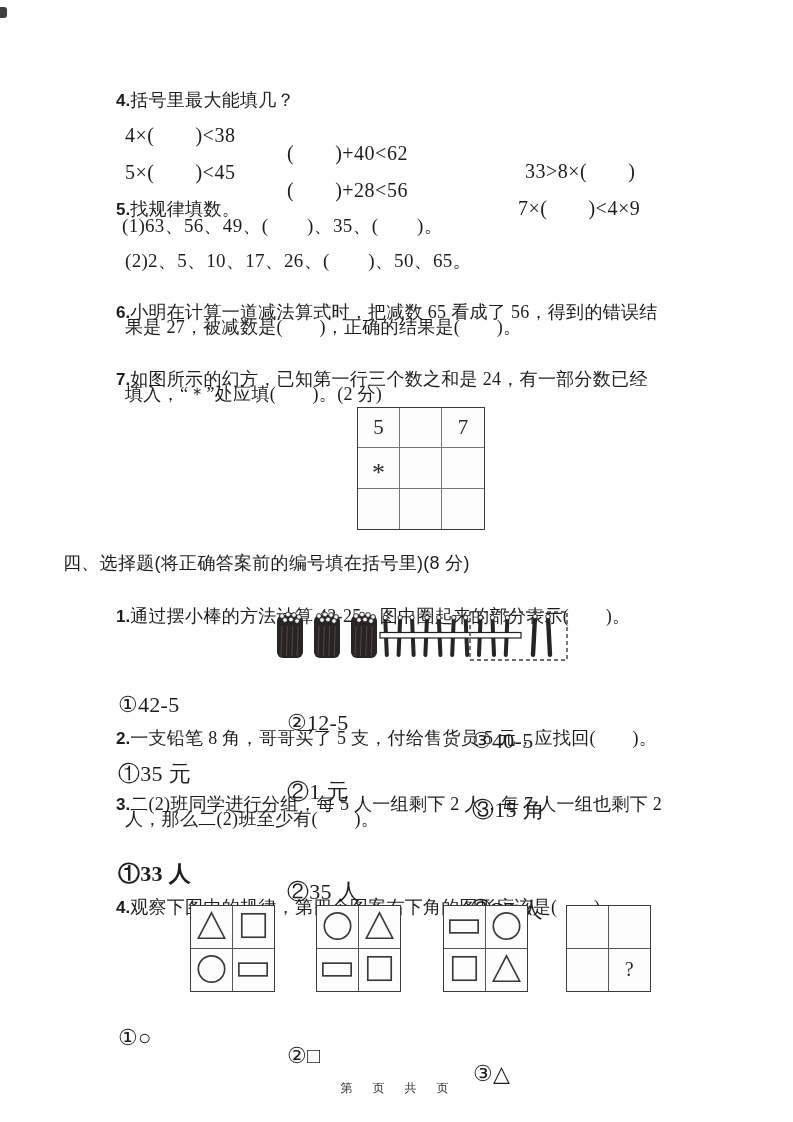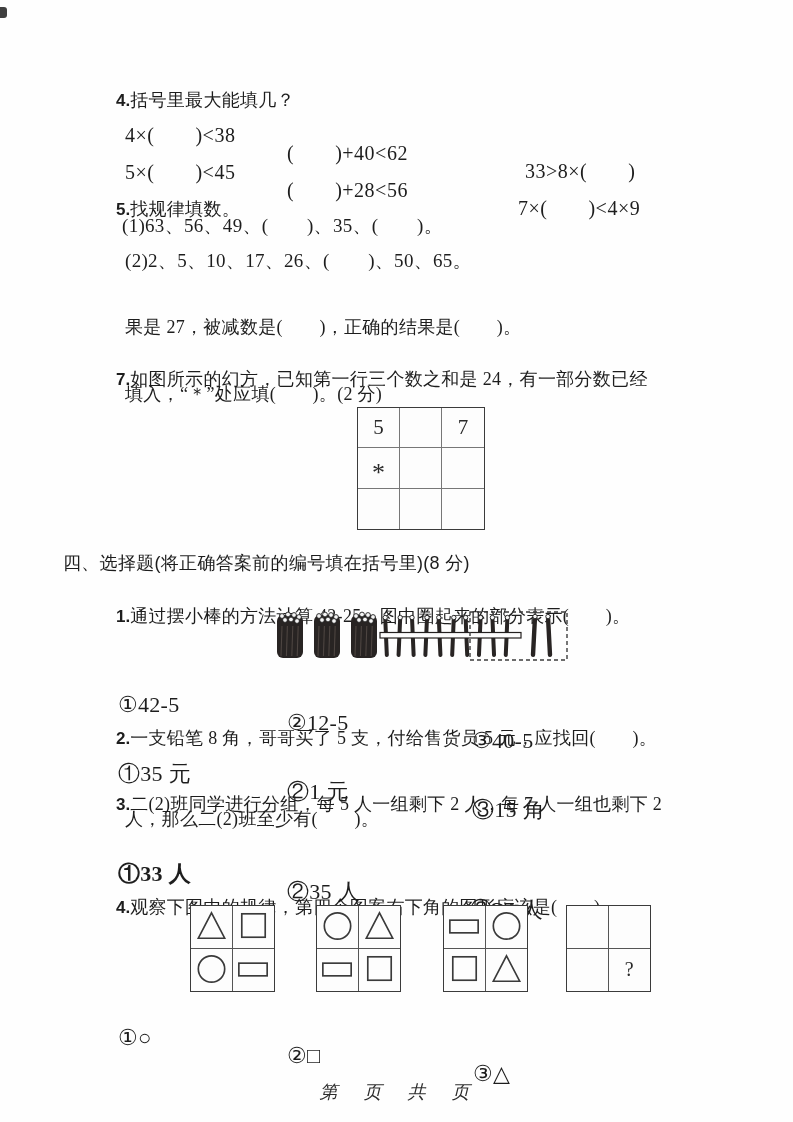--- a/index.html
+++ b/index.html
@@ -42,22 +42,22 @@
     grid-template-columns:1fr 1fr; grid-template-rows:1fr 1fr; background:#fdfdfd;
   }
   .pg-cell { border-right:1.2px solid #555; border-bottom:1.2px solid #555;
     display:flex; align-items:center; justify-content:center; }
   .pg-cell:nth-child(2n) { border-right:none; }
   .pg-cell:nth-child(n+3) { border-bottom:none; }
   .shape { fill:none; stroke:#3a3a3a; stroke-width:1.7; }
   .qmark { font-size:20px; color:#2a2a2a; font-family:"Liberation Serif",serif; }
 
   .footer { position:absolute; top:1080px; left:0; width:100%; text-align:center;
-    font-family:"Liberation Sans","DejaVu Sans",sans-serif; font-size:18px;
-    letter-spacing:4px; color:#2c2c2c;font-style:italic; }
+    font-family:"Liberation Sans","DejaVu Sans",sans-serif; font-size:12px;
+    letter-spacing:4px; color:#2c2c2c; }
 </style>
 </head>
 <body>
 
 <div class="page">
 
   <div class="artifact"></div>
 
   <div class="abs" style="left:100px; top:70px;">
     <span class="pnum">4.</span><span class="ptext">括号里最大能填几？</span>
@@ -72,20 +72,23 @@
     <span class="eq" style="left:287px;">(　　)+28&lt;56</span>
     <span class="eq" style="left:518px;">7×(　　)&lt;4×9</span>
   </div>
 
   <div class="abs" style="left:100px; top:179px;">
     <span class="pnum">5.</span><span class="ptext">找规律填数。</span>
   </div>
   <div class="abs ptext" style="left:122px; top:213px; font-size:19px;">(1)63、56、49、(　　)、35、(　　)。</div>
   <div class="abs ptext" style="left:125px; top:248px; font-size:19px;">(2)2、5、10、17、26、(　　)、50、65。</div>
 
+  <div class="abs" style="left:100px; top:282px;">
+    <span class="pnum">6.</span><span class="ptext">小明在计算一道减法算式时，把减数 65 看成了 56，得到的错误结</span>
+  </div>
   <div class="abs ptext" style="left:125px; top:315px;">果是 27，被减数是(　　)，正确的结果是(　　)。</div>
 
   <div class="abs" style="left:100px; top:349px;">
     <span class="pnum">7.</span><span class="ptext">如图所示的幻方，已知第一行三个数之和是 24，有一部分数已经</span>
   </div>
   <div class="abs ptext" style="left:125px; top:382px;">填入，“＊”处应填(　　)。(2 分)</div>
 
   <div class="magic-square">
     <div class="ms-cell">5</div>
     <div class="ms-cell"></div>

